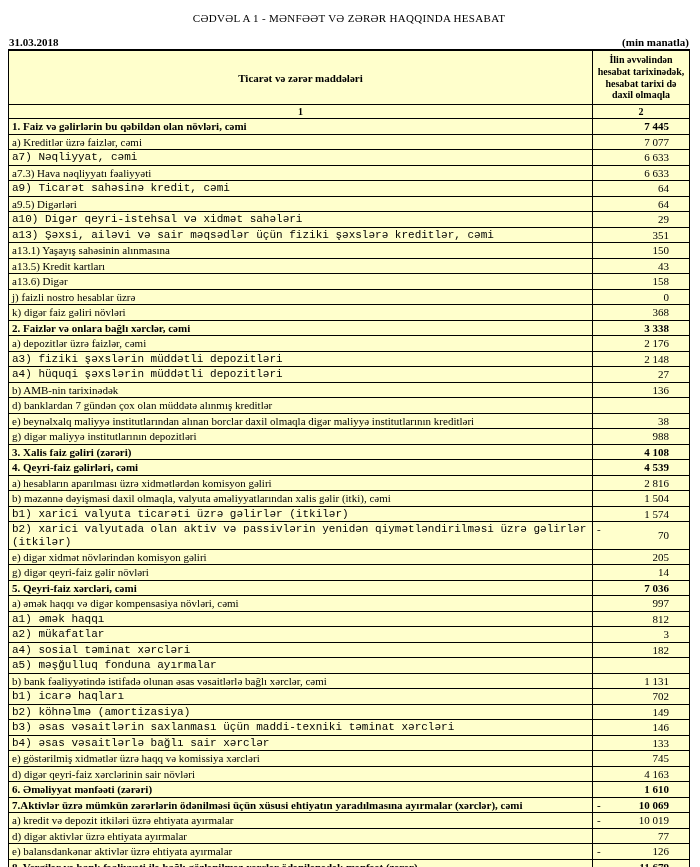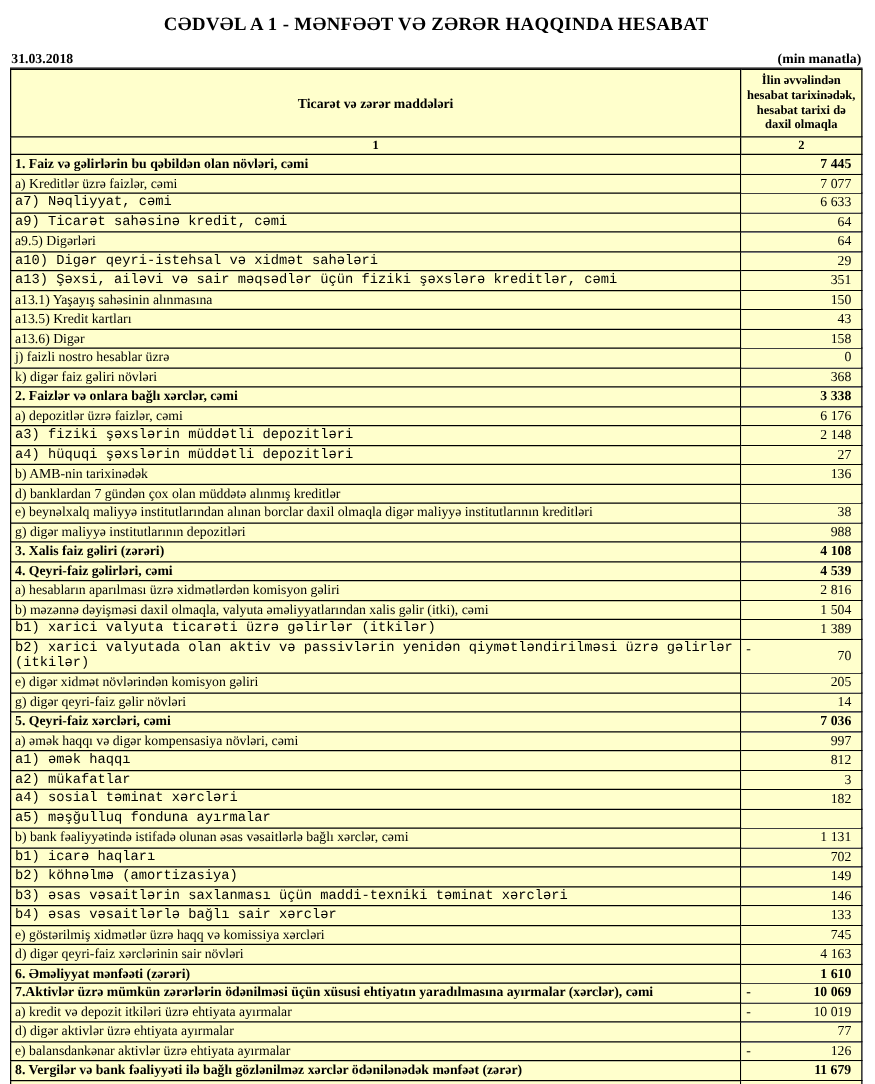--- a/index.html
+++ b/index.html
@@ -4,22 +4,22 @@
 <style>
   html,body{margin:0;padding:0;background:#ffffff;}
   body{
     width:700px;
     font-family:"Liberation Serif","DejaVu Serif",serif;
     color:var(--text,#000);
   }
   .page{padding:8px 10px 4px 8px;}
   .title{
     text-align:center;
-    font-weight:bold;
-    font-size:15px;
+    font-weight:normal;
+    font-size:11px;
     letter-spacing:.3px;
     margin:4px 0 12px 0;
   }
   .meta-row{
     display:flex;
     justify-content:space-between;
     align-items:flex-end;
     font-weight:bold;
     font-size:11px;
     border-bottom:1.5px solid #000;
@@ -61,21 +61,21 @@
   td.label{
     font-size:11px;
     line-height:1.12;
     padding:1px 3px;
     height:12.5px;
   }
   td.value{
     font-size:11px;
     line-height:1.12;
     text-align:right;
-    padding:1px 8px 1px 12px;
+    padding:1px 20px 1px 12px;
     position:relative;
     white-space:nowrap;
   }
   td.value .minus{
     position:absolute;
     left:4px;
     top:1px;
   }
   .ind0{padding-left:3px;}
   .ind1{padding-left:17px;}
@@ -113,20 +113,24 @@
         </tr>
         <tr>
           <td class="label ind1">a) Kreditlər üzrə faizlər, cəmi</td>
           <td class="value"><span>7 077</span></td>
         </tr>
         <tr>
           <td class="label ind2">a7) Nəqliyyat, cəmi</td>
           <td class="value"><span>6 633</span></td>
         </tr>
         <tr>
+          <td class="label ind3">a7.3) Hava nəqliyyatı fəaliyyəti</td>
+          <td class="value"><span>6 633</span></td>
+        </tr>
+        <tr>
           <td class="label ind2">a9) Ticarət sahəsinə kredit, cəmi</td>
           <td class="value"><span>64</span></td>
         </tr>
         <tr>
           <td class="label ind3">a9.5) Digərləri</td>
           <td class="value"><span>64</span></td>
         </tr>
         <tr>
           <td class="label ind2">a10) Digər qeyri-istehsal və xidmət sahələri</td>
           <td class="value"><span>29</span></td>
@@ -154,21 +158,21 @@
         <tr>
           <td class="label ind1">k) digər faiz gəliri növləri</td>
           <td class="value"><span>368</span></td>
         </tr>
         <tr class="bold">
           <td class="label ind0">2. Faizlər və onlara bağlı xərclər, cəmi</td>
           <td class="value"><span>3 338</span></td>
         </tr>
         <tr>
           <td class="label ind1">a) depozitlər üzrə faizlər, cəmi</td>
-          <td class="value"><span>6 176</span></td>
+          <td class="value"><span>2 176</span></td>
         </tr>
         <tr>
           <td class="label ind2">a3) fiziki şəxslərin müddətli depozitləri</td>
           <td class="value"><span>2 148</span></td>
         </tr>
         <tr>
           <td class="label ind2">a4) hüquqi şəxslərin müddətli depozitləri</td>
           <td class="value"><span>27</span></td>
         </tr>
         <tr>
@@ -198,21 +202,21 @@
         <tr>
           <td class="label ind1">a) hesabların aparılması üzrə xidmətlərdən komisyon gəliri</td>
           <td class="value"><span>2 816</span></td>
         </tr>
         <tr>
           <td class="label ind1">b) məzənnə dəyişməsi daxil olmaqla, valyuta əməliyyatlarından xalis gəlir (itki), cəmi</td>
           <td class="value"><span>1 504</span></td>
         </tr>
         <tr>
           <td class="label ind2">b1) xarici valyuta ticarəti üzrə gəlirlər (itkilər)</td>
-          <td class="value"><span>1 389</span></td>
+          <td class="value"><span>1 574</span></td>
         </tr>
         <tr>
           <td class="label ind2">b2) xarici valyutada olan aktiv və passivlərin yenidən qiymətləndirilməsi üzrə gəlirlər (itkilər)</td>
           <td class="value"><span class="minus">-</span><span>70</span></td>
         </tr>
         <tr>
           <td class="label ind1">e) digər xidmət növlərindən komisyon gəliri</td>
           <td class="value"><span>205</span></td>
         </tr>
         <tr>

